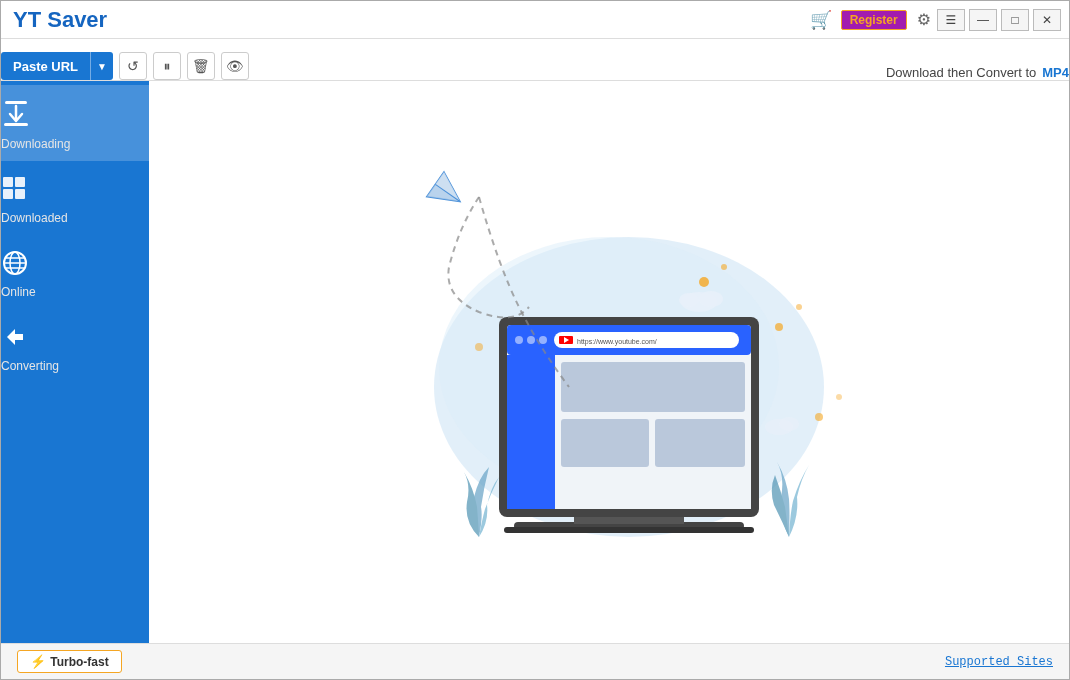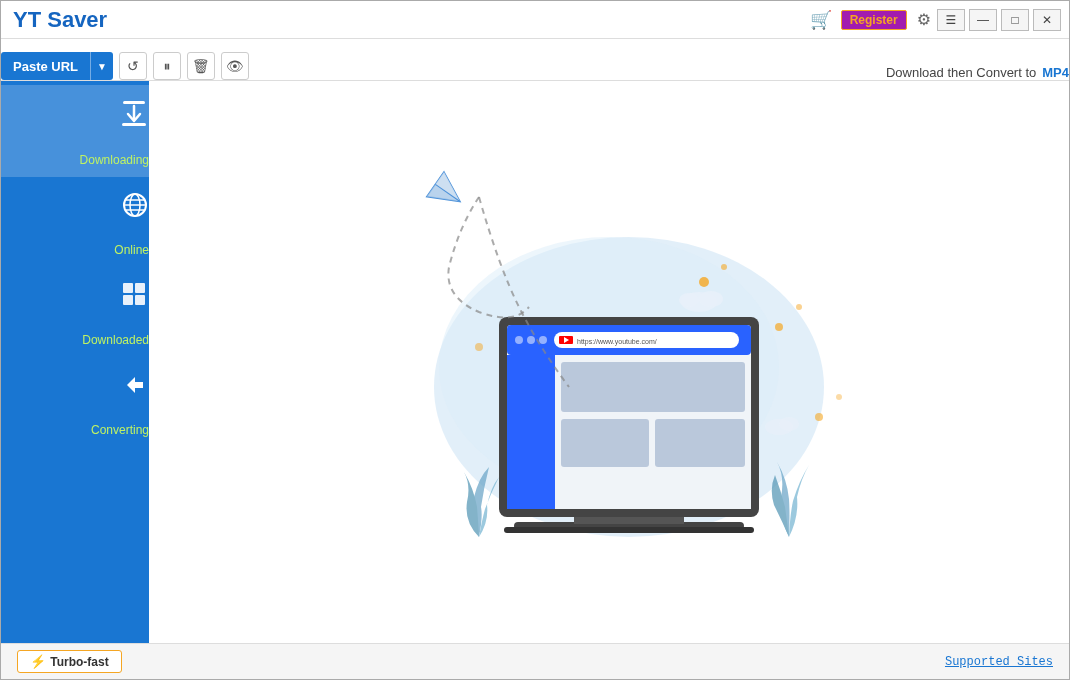--- a/index.html
+++ b/index.html
@@ -75,23 +75,23 @@
     .sidebar {
       width: 148px;
       background: #1976d2;
       display: flex;
       flex-direction: column;
       align-items: stretch;
       flex-shrink: 0;
       padding-top: 4px;
     }
     .sidebar-item {
-      display: flex; flex-direction: column; align-items: flex-end;
+      display: flex; flex-direction: column; align-items: flex-start;
       padding: 14px 0 10px;
-      cursor: pointer; color: #bef264; font-size: 12px; gap: 20px;
+      cursor: pointer; color: #e5e5e5; font-size: 12px; gap: 4px;
     }
     .sidebar-item.active { background: rgba(255,255,255,0.2); }
     .sidebar-icon { font-size: 26px; line-height: 1; }
     .sidebar-label { font-size: 12px; font-weight: 500; }
 
     
     .content-area {
       flex: 1;
       background: #fff;
       display: flex;
@@ -171,49 +171,49 @@
       <div class="sidebar-item active">
         <span class="sidebar-icon">
           <svg width="30" height="30" viewBox="0 0 30 30" fill="white">
             <rect x="4" y="2" width="22" height="3" rx="1.5"></rect>
             <path d="M15 7 L15 20" stroke="white" stroke-width="2.5" fill="none" stroke-linecap="round"></path>
             <path d="M9 15 L15 22 L21 15" stroke="white" stroke-width="2.5" fill="none" stroke-linecap="round" stroke-linejoin="round"></path>
             <rect x="3" y="24" width="24" height="3" rx="1.5"></rect>
           </svg>
         </span>
         <span class="sidebar-label">Downloading</span>
+      </div>
+
+      <div class="sidebar-item">
+        <span class="sidebar-icon">
+          <svg width="28" height="28" viewBox="0 0 28 28" fill="white">
+            <rect x="2" y="2" width="10" height="10" rx="1" fill="rgba(255,255,255,0.9)"></rect>
+            <rect x="14" y="2" width="10" height="10" rx="1" fill="rgba(255,255,255,0.9)"></rect>
+            <rect x="2" y="14" width="10" height="10" rx="1" fill="rgba(255,255,255,0.9)"></rect>
+            <rect x="14" y="14" width="10" height="10" rx="1" fill="rgba(255,255,255,0.9)"></rect>
+          </svg>
+        </span>
+        <span class="sidebar-label">Downloaded</span>
       </div>
 
       <div class="sidebar-item">
         <span class="sidebar-icon">
           <svg width="28" height="28" viewBox="0 0 28 28" fill="none">
             <circle cx="14" cy="14" r="11" stroke="white" stroke-width="2"></circle>
             <ellipse cx="14" cy="14" rx="5" ry="11" stroke="white" stroke-width="1.5"></ellipse>
             <line x1="3" y1="14" x2="25" y2="14" stroke="white" stroke-width="1.5"></line>
             <line x1="4" y1="9" x2="24" y2="9" stroke="white" stroke-width="1.5"></line>
             <line x1="4" y1="19" x2="24" y2="19" stroke="white" stroke-width="1.5"></line>
           </svg>
         </span>
         <span class="sidebar-label">Online</span>
       </div>
 
       <div class="sidebar-item">
         <span class="sidebar-icon">
-          <svg width="28" height="28" viewBox="0 0 28 28" fill="white">
-            <rect x="2" y="2" width="10" height="10" rx="1" fill="rgba(255,255,255,0.9)"></rect>
-            <rect x="14" y="2" width="10" height="10" rx="1" fill="rgba(255,255,255,0.9)"></rect>
-            <rect x="2" y="14" width="10" height="10" rx="1" fill="rgba(255,255,255,0.9)"></rect>
-            <rect x="14" y="14" width="10" height="10" rx="1" fill="rgba(255,255,255,0.9)"></rect>
-          </svg>
-        </span>
-        <span class="sidebar-label">Downloaded</span>
-      </div>
-
-      <div class="sidebar-item">
-        <span class="sidebar-icon">
           <svg width="28" height="28" viewBox="0 0 28 28" fill="none">
             <path d="M6 14 L14 6 L14 11 L22 11 L22 17 L14 17 L14 22 Z" fill="white"></path>
           </svg>
         </span>
         <span class="sidebar-label">Converting</span>
       </div>
 
     </div>
 
     <div class="content-area">

